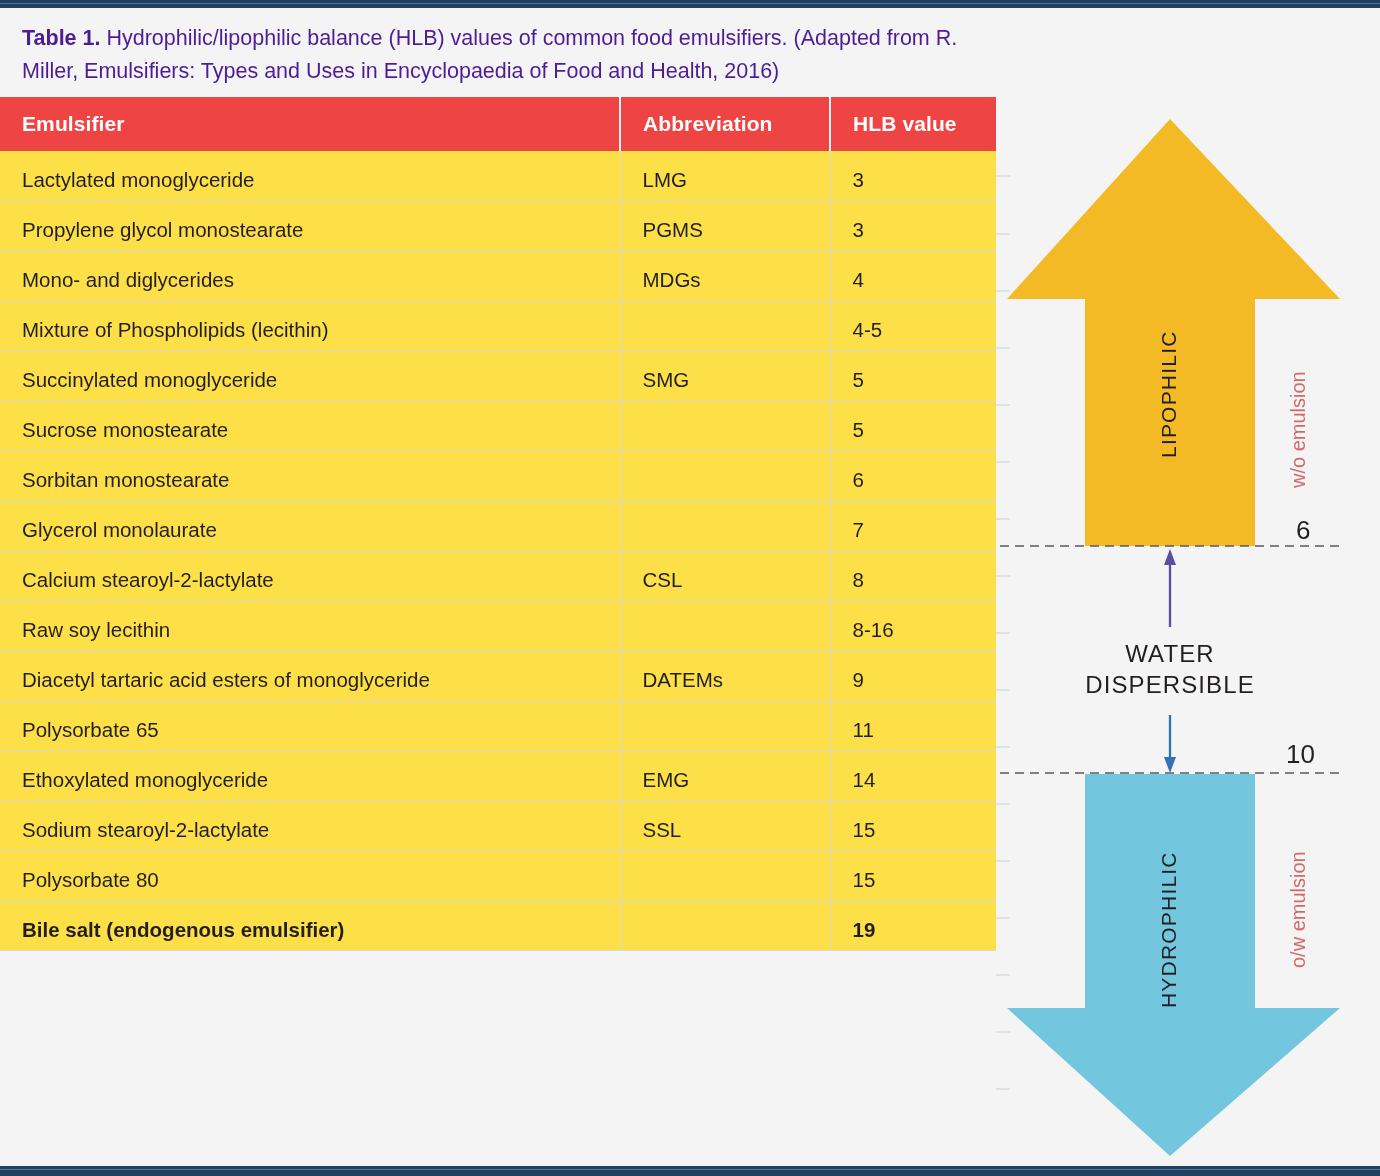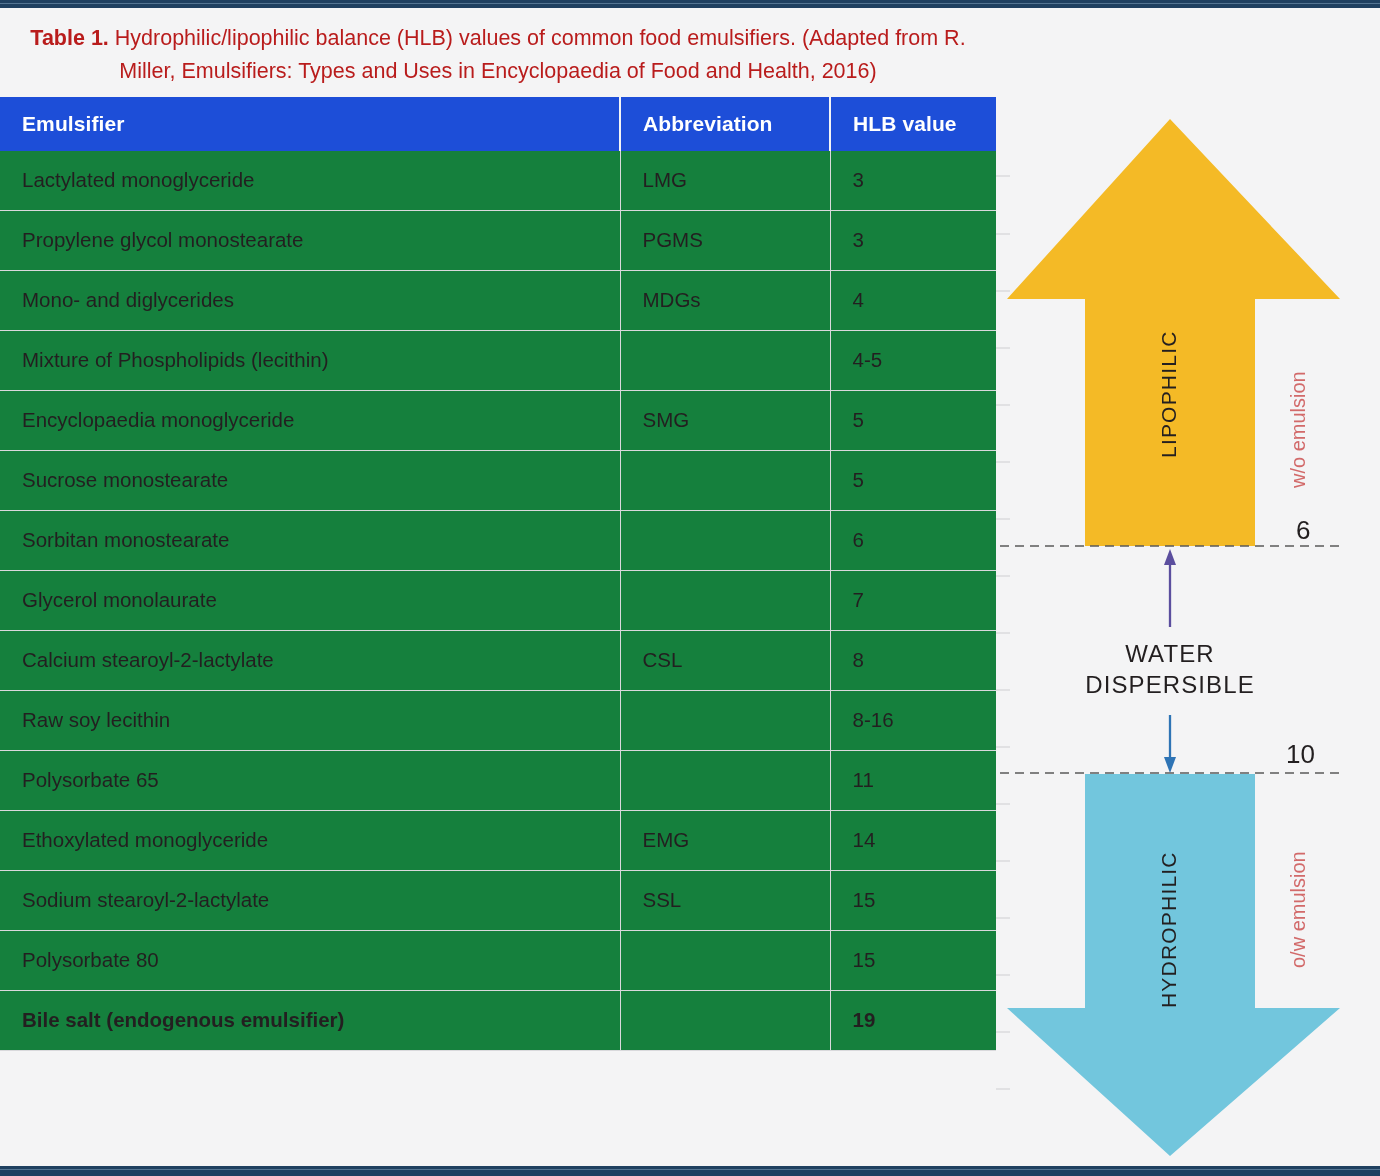--- a/index.html
+++ b/index.html
@@ -25,55 +25,54 @@
   }
   #top-rule .hair{top:3px;}
   #bottom-rule .hair{top:3px;}
 
   
   #left-col{
     position:absolute;left:0;top:8px;width:996px;height:1158px;
   }
   #caption{
     padding:14px 22px 10px 22px;
-    text-align:center;
     font-size:21.5px;
     line-height:1.52;
-    color:#b91c1c;
+    color:#4c1d95;
   }
   #caption .lead{font-weight:bold;}
 
   table#hlb-table{
     border-collapse:collapse;
     width:996px;
     table-layout:fixed;
   }
   table#hlb-table col.c-name{width:620px;}
   table#hlb-table col.c-abbr{width:210px;}
   table#hlb-table col.c-hlb{width:166px;}
 
   #hlb-table thead th{
-    background:#1d4ed8;
+    background:#ef4444;
     color:#ffffff;
     font-size:21px;
     font-weight:bold;
     text-align:left;
     padding:13px 0 13px 22px;
     height:28px;
     border-right:2px solid #f4f4f5;
     letter-spacing:.1px;
   }
   #hlb-table thead th:last-child{border-right:none;}
 
   #hlb-table tbody td{
     font-size:20.5px;
     color:#231f20;
-    padding:14px 0 16px 22px;
+    padding:14px 0 6px 22px;
     height:29px;
-    background:#15803d;
+    background:#fde047;
     border-bottom:1px solid #d9d9dc;
     border-right:1px solid #d9d9dc;
     white-space:nowrap;
     overflow:hidden;
   }
   #hlb-table tbody td:last-child{border-right:none;}
   #hlb-table tbody tr:last-child td{border-bottom:1px solid #d9d9dc;font-weight:bold;}
 
   
   #diagram{
@@ -149,21 +148,21 @@
           <td>Mono- and diglycerides</td>
           <td>MDGs</td>
           <td>4</td>
         </tr>
         <tr>
           <td>Mixture of Phospholipids (lecithin)</td>
           <td></td>
           <td>4-5</td>
         </tr>
         <tr>
-          <td>Encyclopaedia monoglyceride</td>
+          <td>Succinylated monoglyceride</td>
           <td>SMG</td>
           <td>5</td>
         </tr>
         <tr>
           <td>Sucrose monostearate</td>
           <td></td>
           <td>5</td>
         </tr>
         <tr>
           <td>Sorbitan monostearate</td>
@@ -177,20 +176,25 @@
         </tr>
         <tr>
           <td>Calcium stearoyl-2-lactylate</td>
           <td>CSL</td>
           <td>8</td>
         </tr>
         <tr>
           <td>Raw soy lecithin</td>
           <td></td>
           <td>8-16</td>
+        </tr>
+        <tr>
+          <td>Diacetyl tartaric acid esters of monoglyceride</td>
+          <td>DATEMs</td>
+          <td>9</td>
         </tr>
         <tr>
           <td>Polysorbate 65</td>
           <td></td>
           <td>11</td>
         </tr>
         <tr>
           <td>Ethoxylated monoglyceride</td>
           <td>EMG</td>
           <td>14</td>

